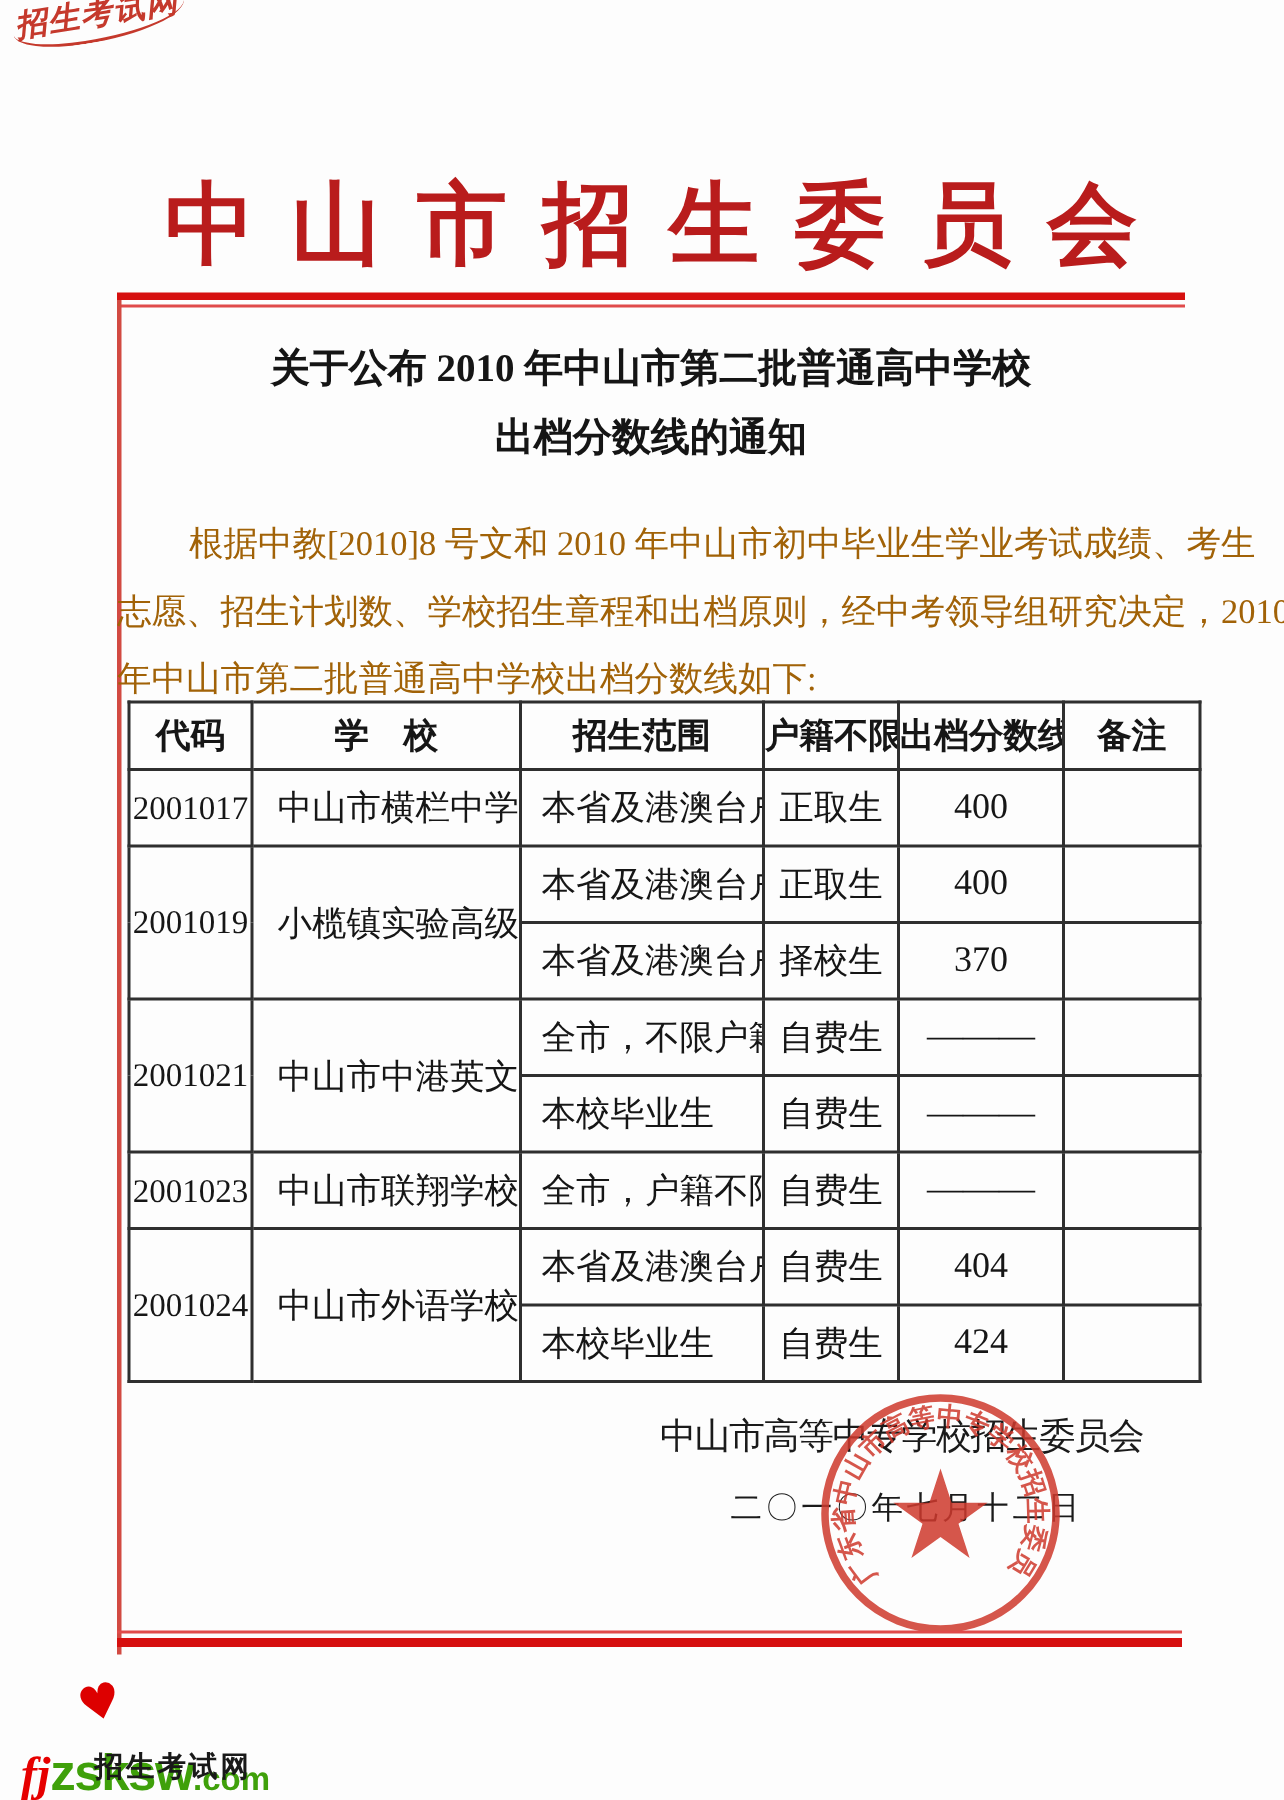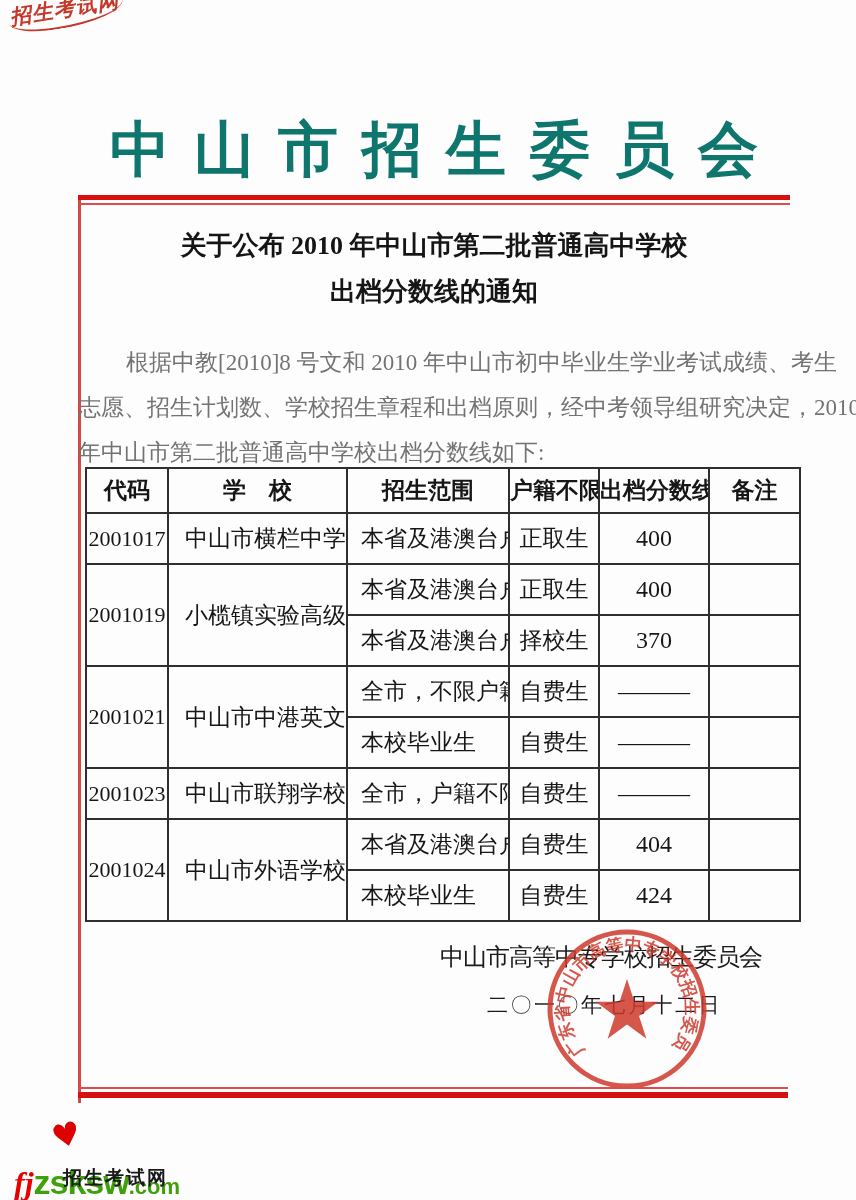--- a/index.html
+++ b/index.html
@@ -17,21 +17,21 @@
     transform:rotate(-9deg); transform-origin:left top;
     color:#c5392c; font-style:italic; font-weight:bold;
     font-size:21px; letter-spacing:1px;
     border-bottom:2px solid #c5392c; border-radius:0 0 60% 40%;
     padding:0 4px 3px 2px;
   }
 
   
   .head-title {
     position:absolute; left:78px; top:110px; width:712px;
-    text-align:center; color:#0f766e; font-weight:bold;
+    text-align:center; color:#b91c1c; font-weight:bold;
     font-size:60px; letter-spacing:24px; text-indent:24px;
     font-family:"Liberation Serif","DejaVu Serif",serif;
     white-space:nowrap;
   }
   .rule-thick-top { position:absolute; left:78px; top:195px; width:712px; height:5px; background:#d6100f; }
   .rule-thin-top  { position:absolute; left:78px; top:203px; width:712px; height:2px; background:#e04b4b; }
 
   
   .vline-left { position:absolute; left:78px; top:200px; width:3px; height:903px; background:#d24a42; }
 
@@ -41,21 +41,21 @@
 
   .subtitle {
     position:absolute; left:78px; width:712px; text-align:center;
     font-size:26px; font-weight:bold; color:#151515; white-space:nowrap;
   }
   .subtitle.l1 { top:228px; }
   .subtitle.l2 { top:274px; }
 
   .para-line {
     position:absolute; left:78px; width:716px;
-    font-size:23px; color:#737373; white-space:nowrap;
+    font-size:23px; color:#a16207; white-space:nowrap;
   }
   .para-line.l1 { top:347px; text-indent:48px; }
   .para-line.l2 { top:392px; }
   .para-line.l3 { top:437px; }
 
   table.score-table {
     position:absolute; left:85px; top:467px;
     border-collapse:collapse; table-layout:fixed;
     width:714px; font-size:23px; color:#161616;
   }

